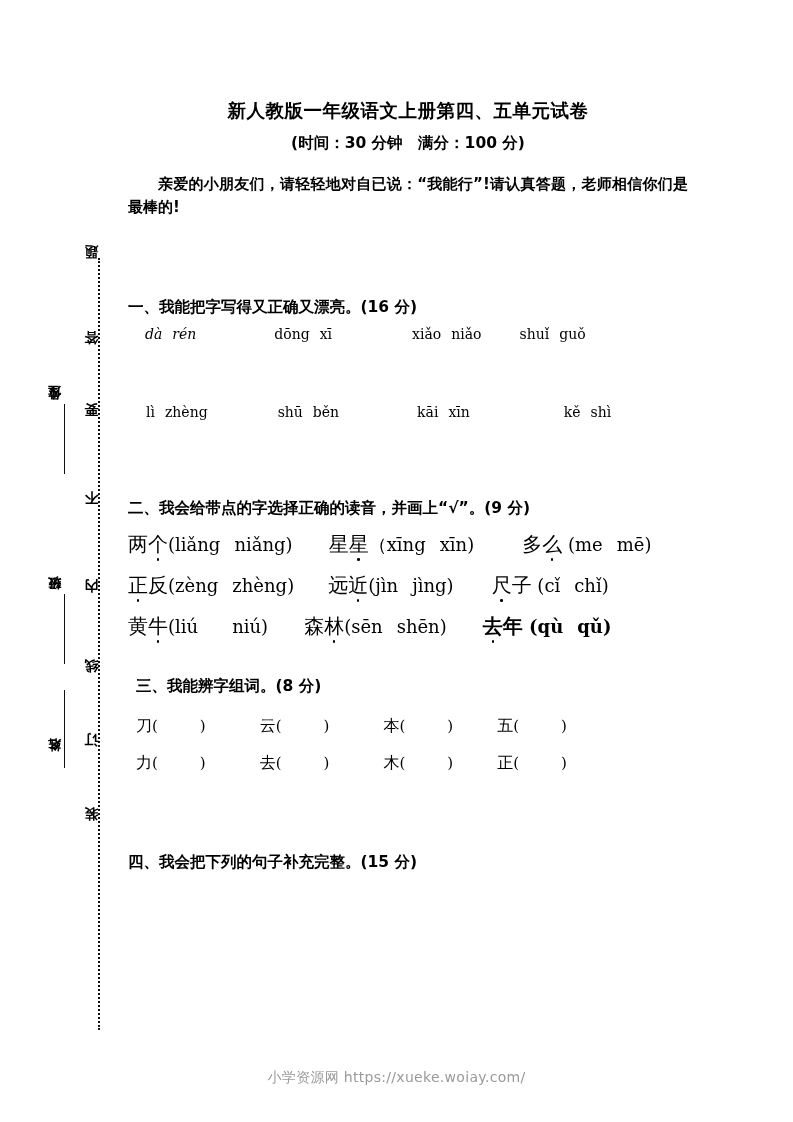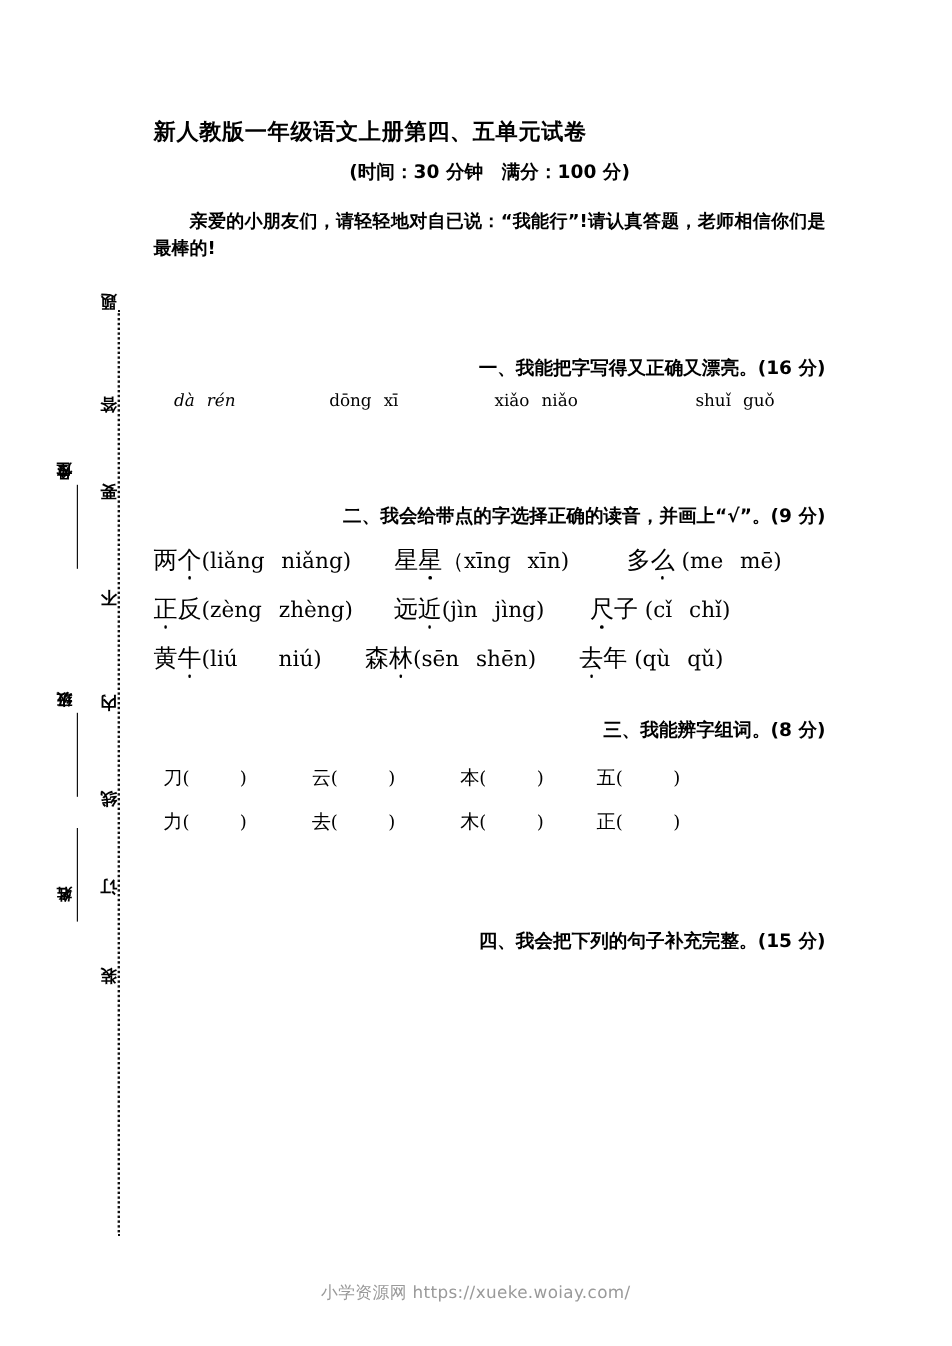--- a/index.html
+++ b/index.html
@@ -75,20 +75,21 @@
 
   
   .content {
     position: absolute;
     left: 128px;
     top: 0;
     width: 560px;
   }
 
   .doc-title {
+    text-align: center;
     font-size: 18.5px;
     font-weight: bold;
     letter-spacing: .5px;
     margin-top: 100px;
     line-height: 1.2;
     font-family: "DejaVu Sans", "Liberation Sans", sans-serif;
   }
   .doc-subtitle {
     text-align: center;
     font-size: 15.5px;
@@ -104,21 +105,20 @@
     text-indent: 30px;
     text-align: justify;
   }
 
   
   .sec-head {
     font-size: 15.5px;
     font-weight: bold;
     line-height: 1.3;
     white-space: nowrap;
-    text-align: right;
   }
   .sec-head .pts { font-weight: bold; }
 
   #sec1 { margin-top: 78px; }
   .pinyin-row {
     font-family: "DejaVu Serif", "Liberation Serif", serif;
     font-size: 14px;
     display: flex;
     white-space: nowrap;
   }
@@ -239,25 +239,39 @@
       <div class="pinyin-row r1">
         <span class="pinyin-cell" style="margin-left:17px;font-style:italic;">
           <span class="syl">dà</span><span class="syl">rén</span>
         </span>
         <span class="pinyin-cell" style="margin-left:78px;">
           <span class="syl">dōng</span><span class="syl">xī</span>
         </span>
         <span class="pinyin-cell" style="margin-left:80px;">
           <span class="syl">xiǎo</span><span class="syl">niǎo</span>
         </span>
-        <span class="pinyin-cell" style="margin-left:98px;text-align:center;">
+        <span class="pinyin-cell" style="margin-left:38px;text-align:center;">
           <span class="syl">shuǐ</span><span class="syl">guǒ</span>
         </span>
       </div>
 
+      <div class="pinyin-row r2">
+        <span class="pinyin-cell" style="margin-left:18px;">
+          <span class="syl">lì</span><span class="syl">zhèng</span>
+        </span>
+        <span class="pinyin-cell" style="margin-left:70px;">
+          <span class="syl">shū</span><span class="syl">běn</span>
+        </span>
+        <span class="pinyin-cell" style="margin-left:78px;">
+          <span class="syl">kāi</span><span class="syl">xīn</span>
+        </span>
+        <span class="pinyin-cell" style="margin-left:94px;">
+          <span class="syl">kě</span><span class="syl">shì</span>
+        </span>
+      </div>
     </div>
 
     <div id="sec2">
       <div class="sec-head">
         <span>二、我会给带点的字选择正确的读音，并画上“√”。</span><span class="pts">(9 分)</span>
       </div>
 
       <div class="rd-row first">
         <span class="rd-item">
           <span class="rd-word"><span>两</span><span class="dotted-char">个</span><span></span></span><span class="rd-opts"><span>(</span><span class="o">liǎng</span><span class="o">niǎng</span><span>)</span></span>
@@ -282,21 +296,21 @@
         </span>
       </div>
 
       <div class="rd-row">
         <span class="rd-item">
           <span class="rd-word"><span>黄</span><span class="dotted-char">牛</span><span></span></span><span class="rd-opts"><span>(</span><span class="o" style="margin-left:0;">liú</span><span class="o" style="margin-left:34px;">niú</span><span>)</span></span>
         </span>
         <span class="rd-item" style="margin-left:36px;">
           <span class="rd-word"><span>森</span><span class="dotted-char">林</span><span></span></span><span class="rd-opts"><span>(</span><span class="o" style="margin-left:0;">sēn</span><span class="o">shēn</span><span>)</span></span>
         </span>
-        <span class="rd-item" style="margin-left:36px;">
+        <span class="rd-item" style="margin-left:36px;font-weight:bold;">
           <span class="rd-word"><span></span><span class="dotted-char">去</span><span>年</span></span><span class="rd-opts"> <span>(</span><span class="o" style="margin-left:0;">qù</span><span class="o">qǔ</span><span>)</span></span>
         </span>
       </div>
     </div>
 
     <div id="sec3">
       <div class="sec-head">
         <span>三、我能辨字组词。</span><span class="pts">(8 分)</span>
       </div>
 

